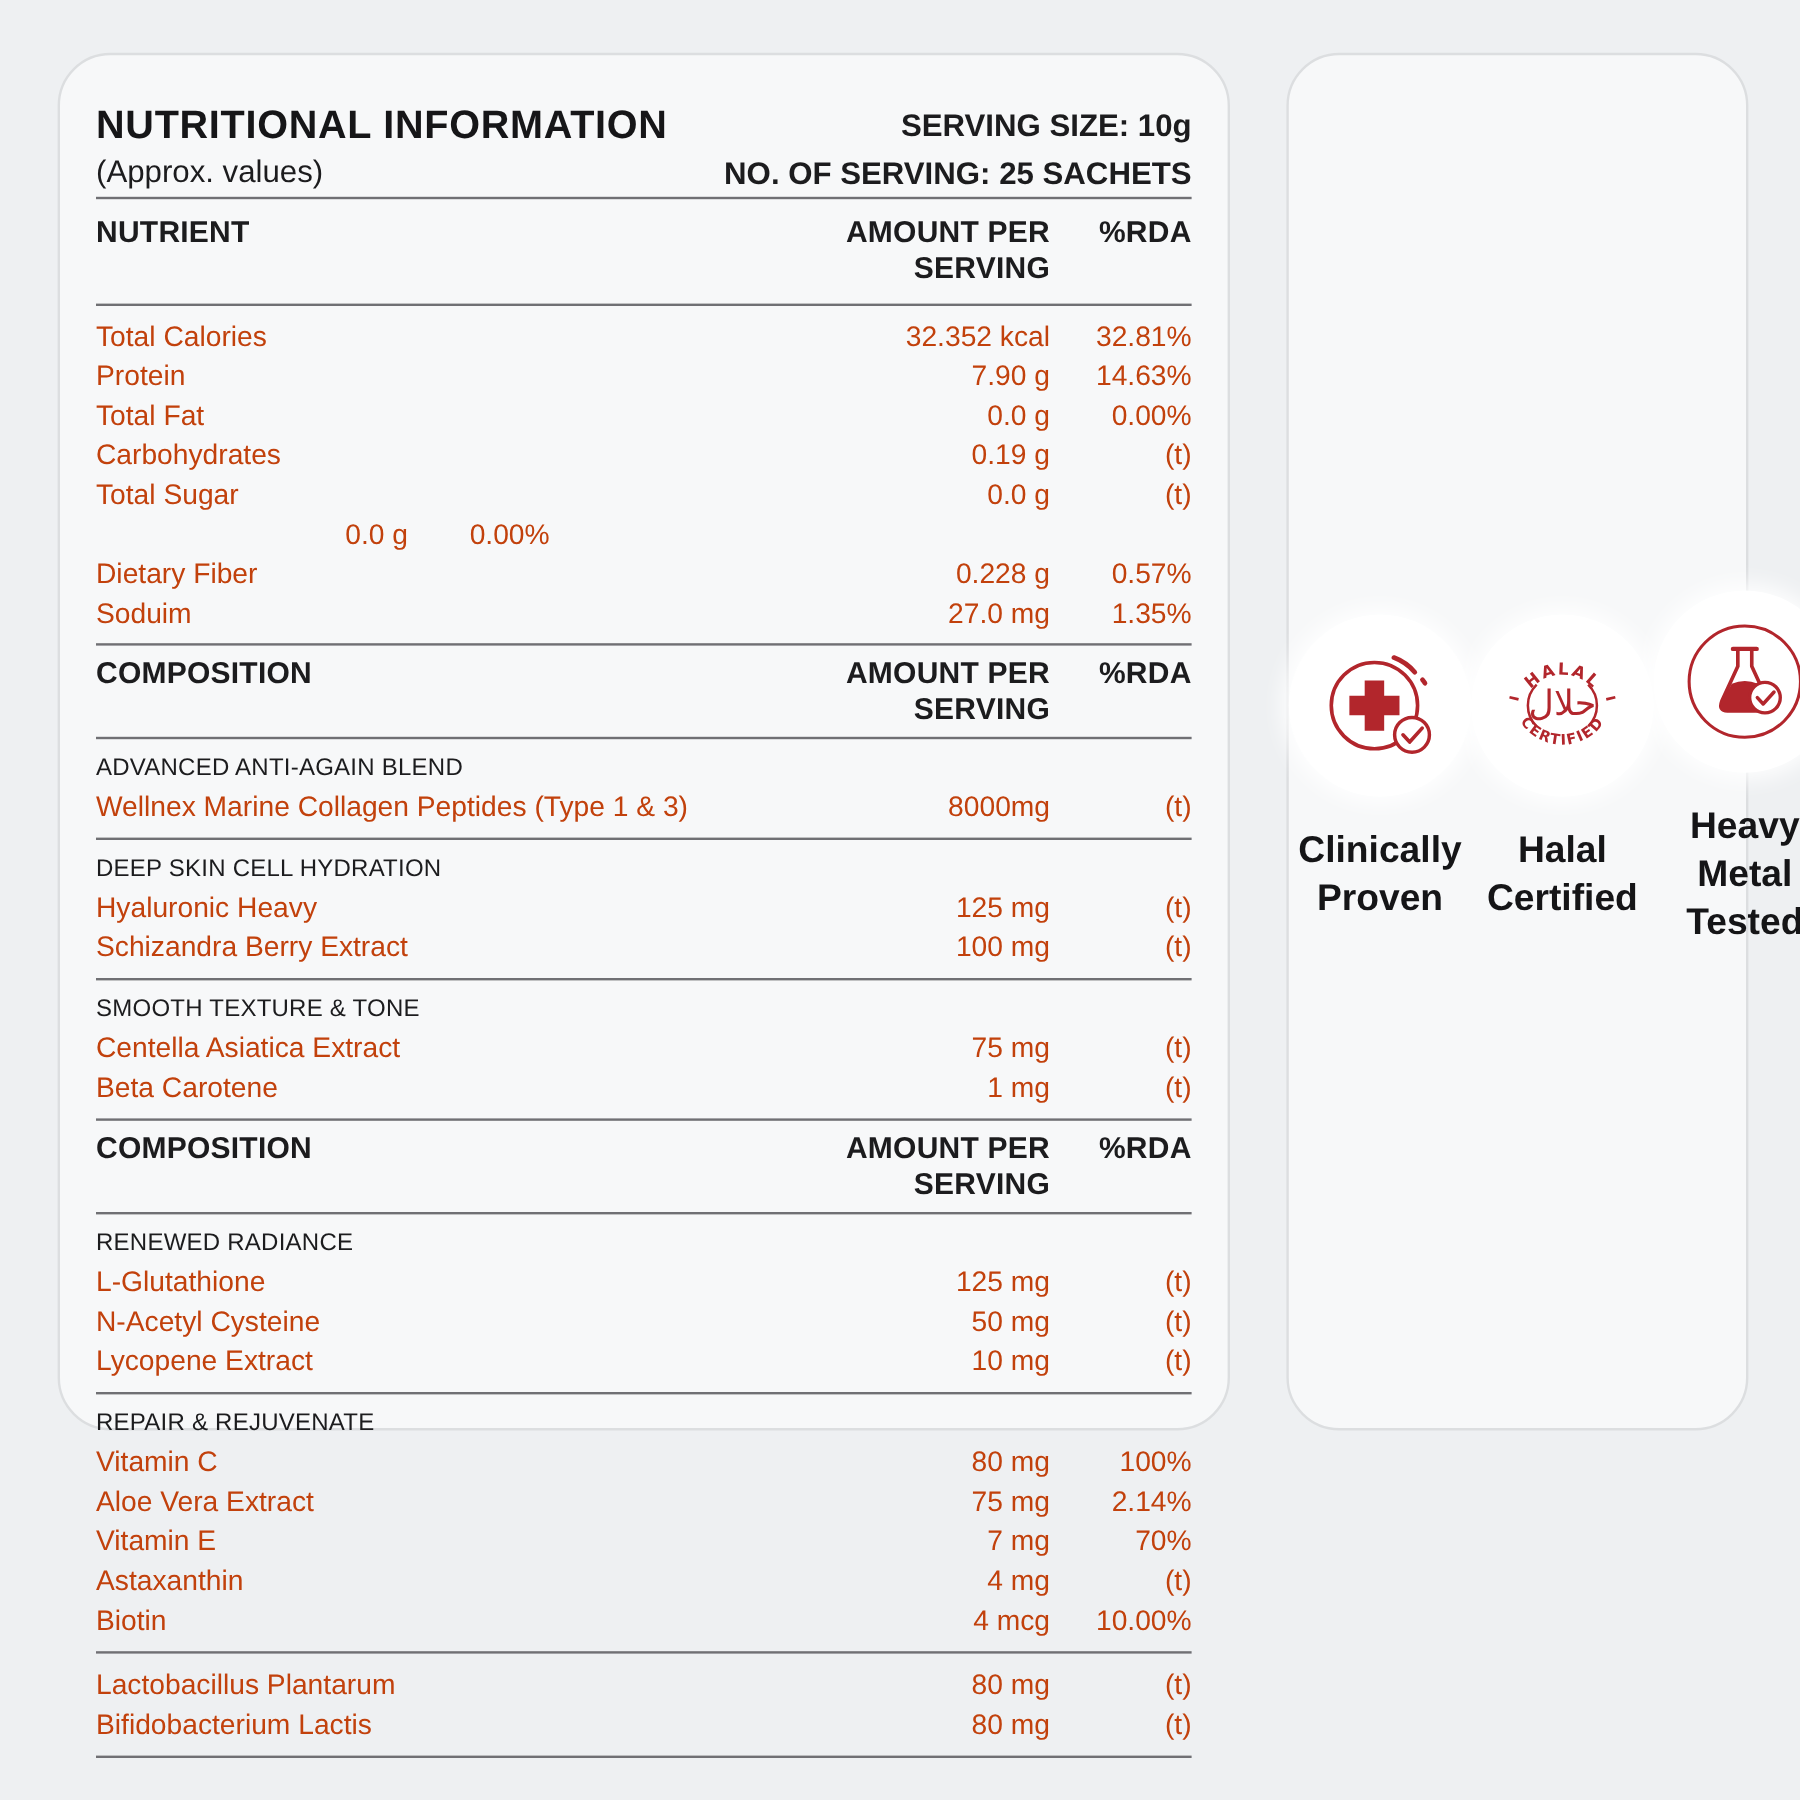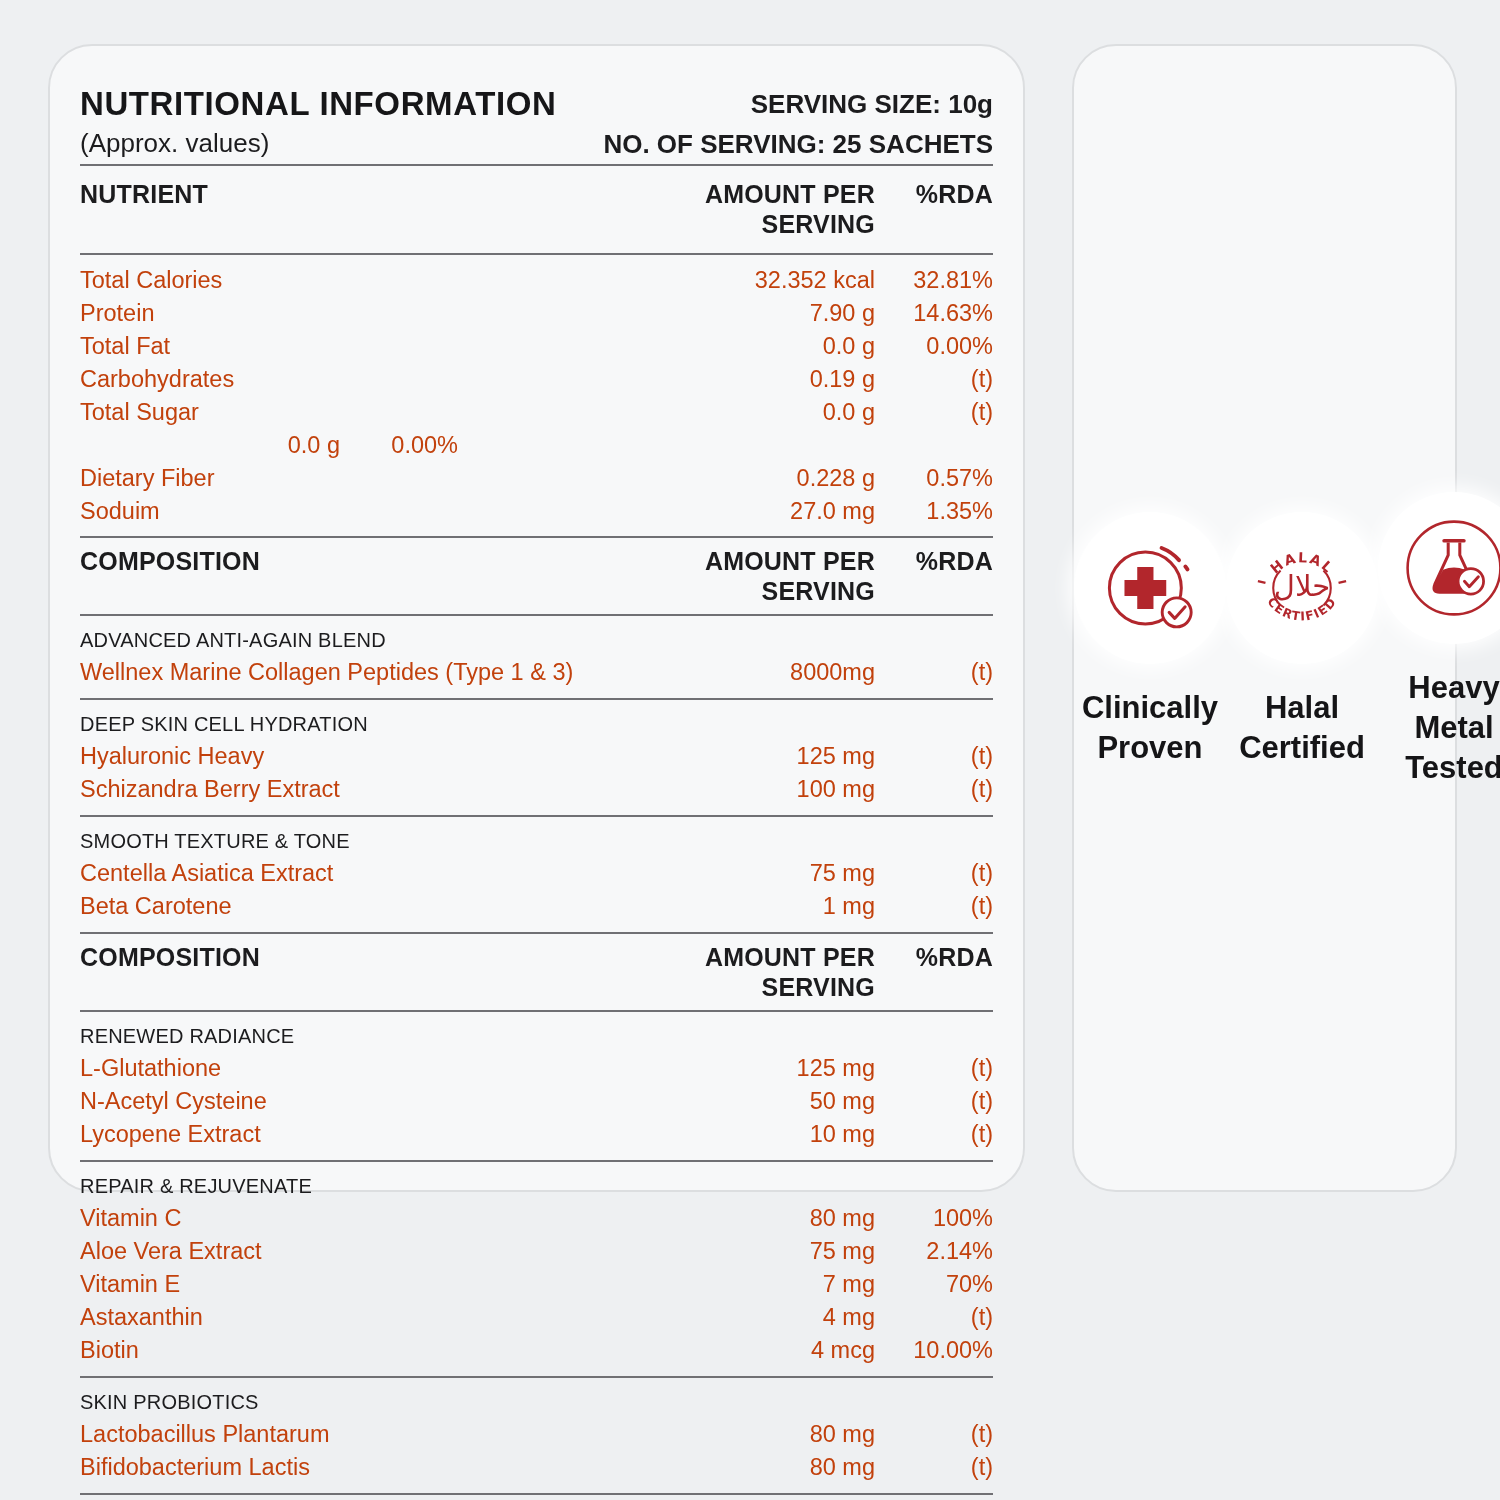--- a/index.html
+++ b/index.html
@@ -211,21 +211,20 @@
       </div>
     <div class="row">
         <div class="c-name">Biotin</div>
         <div class="c-amt">4 mcg</div>
         <div class="c-rda">10.00%</div>
       </div>
     <div class="hr g-hr"></div>
   </div>
 
   <div class="group">
-    <div class="gtitle">SKIN PROBIOTICS</div>
     <div class="row">
         <div class="c-name">Lactobacillus Plantarum</div>
         <div class="c-amt">80 mg</div>
         <div class="c-rda">(t)</div>
       </div>
     <div class="row">
         <div class="c-name">Bifidobacterium Lactis</div>
         <div class="c-amt">80 mg</div>
         <div class="c-rda">(t)</div>
       </div>

